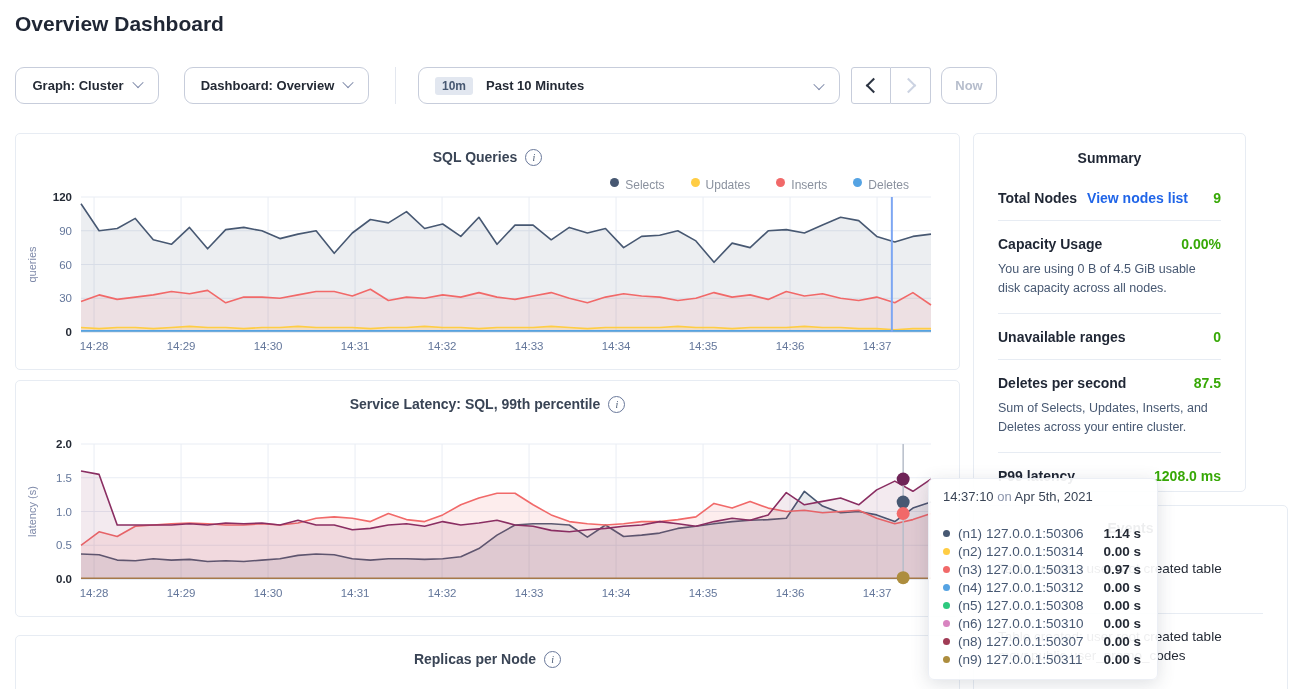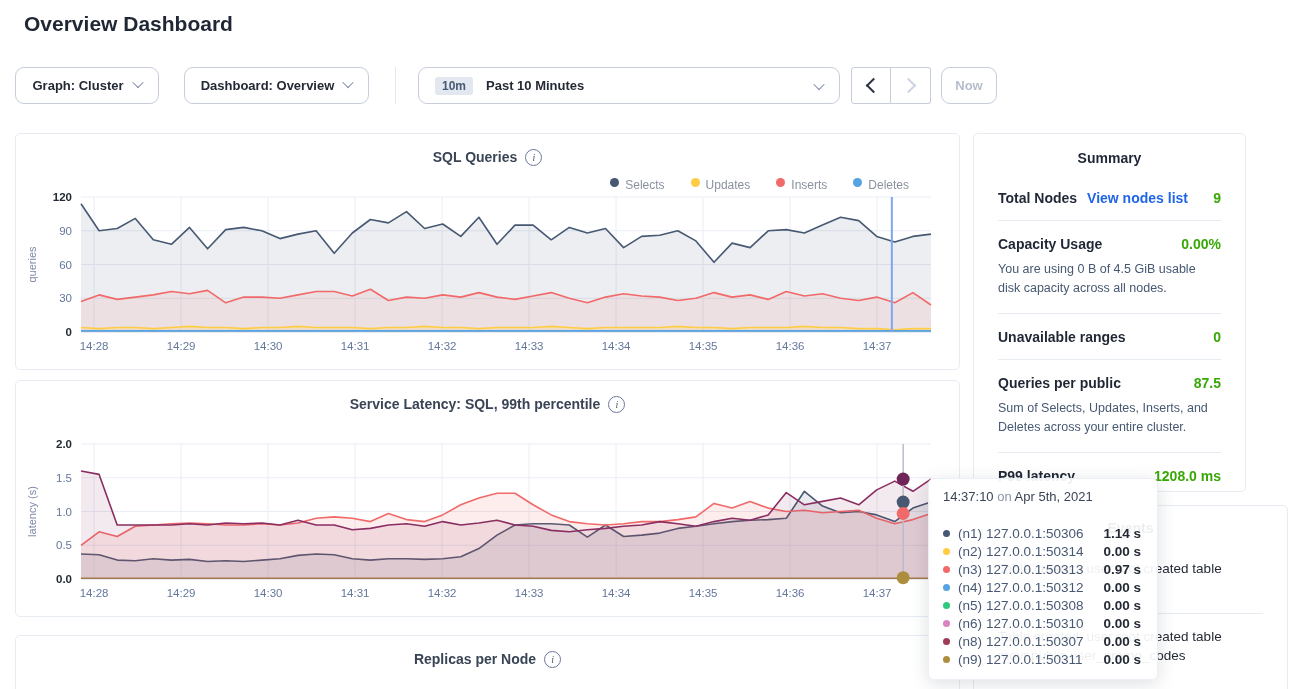--- a/index.html
+++ b/index.html
@@ -1,21 +1,21 @@
 <!DOCTYPE html>
 <html><head>
 <meta charset="utf-8">
 <style>
   html,body{margin:0;padding:0}
   body{
     width:1290px;height:689px;overflow:hidden;position:relative;
     background:#fff;font-family:"Liberation Sans",sans-serif;color:#242a35;
   }
   
-  .page-title{position:absolute;left:24px;top:12px;font-size:21px;font-weight:600;margin:0;color:#1f2634}
+  .page-title{position:absolute;left:15px;top:12px;font-size:21px;font-weight:600;margin:0;color:#1f2634}
   
   .btn{
     position:absolute;top:67px;height:37px;box-sizing:border-box;background:#fff;
     border:1px solid #c7cddb;border-radius:9px;display:flex;align-items:center;justify-content:center;
     font-size:13px;font-weight:700;color:#242a35;cursor:pointer;
   }
   #graph-btn{left:15px;width:144px}
   #dashboard-btn{left:184px;width:185px}
   .vdivider{position:absolute;left:395px;top:67px;height:37px;width:1px;background:#e3e7ef}
   #time-btn{left:418px;width:422px;justify-content:flex-start;padding:0 16px}
@@ -253,21 +253,21 @@
 
   <div class="sum-row">
     <div class="sum-head">
       <span class="sum-label">Unavailable ranges</span>
       <span class="sum-value">0</span>
     </div>
   </div>
 
   <div class="sum-row">
     <div class="sum-head">
-      <span class="sum-label">Queries per public</span>
+      <span class="sum-label">Deletes per second</span>
       <span class="sum-value">87.5</span>
     </div>
     <div class="sum-desc">Sum of Selects, Updates, Inserts, and Deletes across your entire cluster.</div>
   </div>
 
   <div class="sum-row">
     <div class="sum-head">
       <span class="sum-label">P99 latency</span>
       <span class="sum-value">1208.0 ms</span>
     </div>

